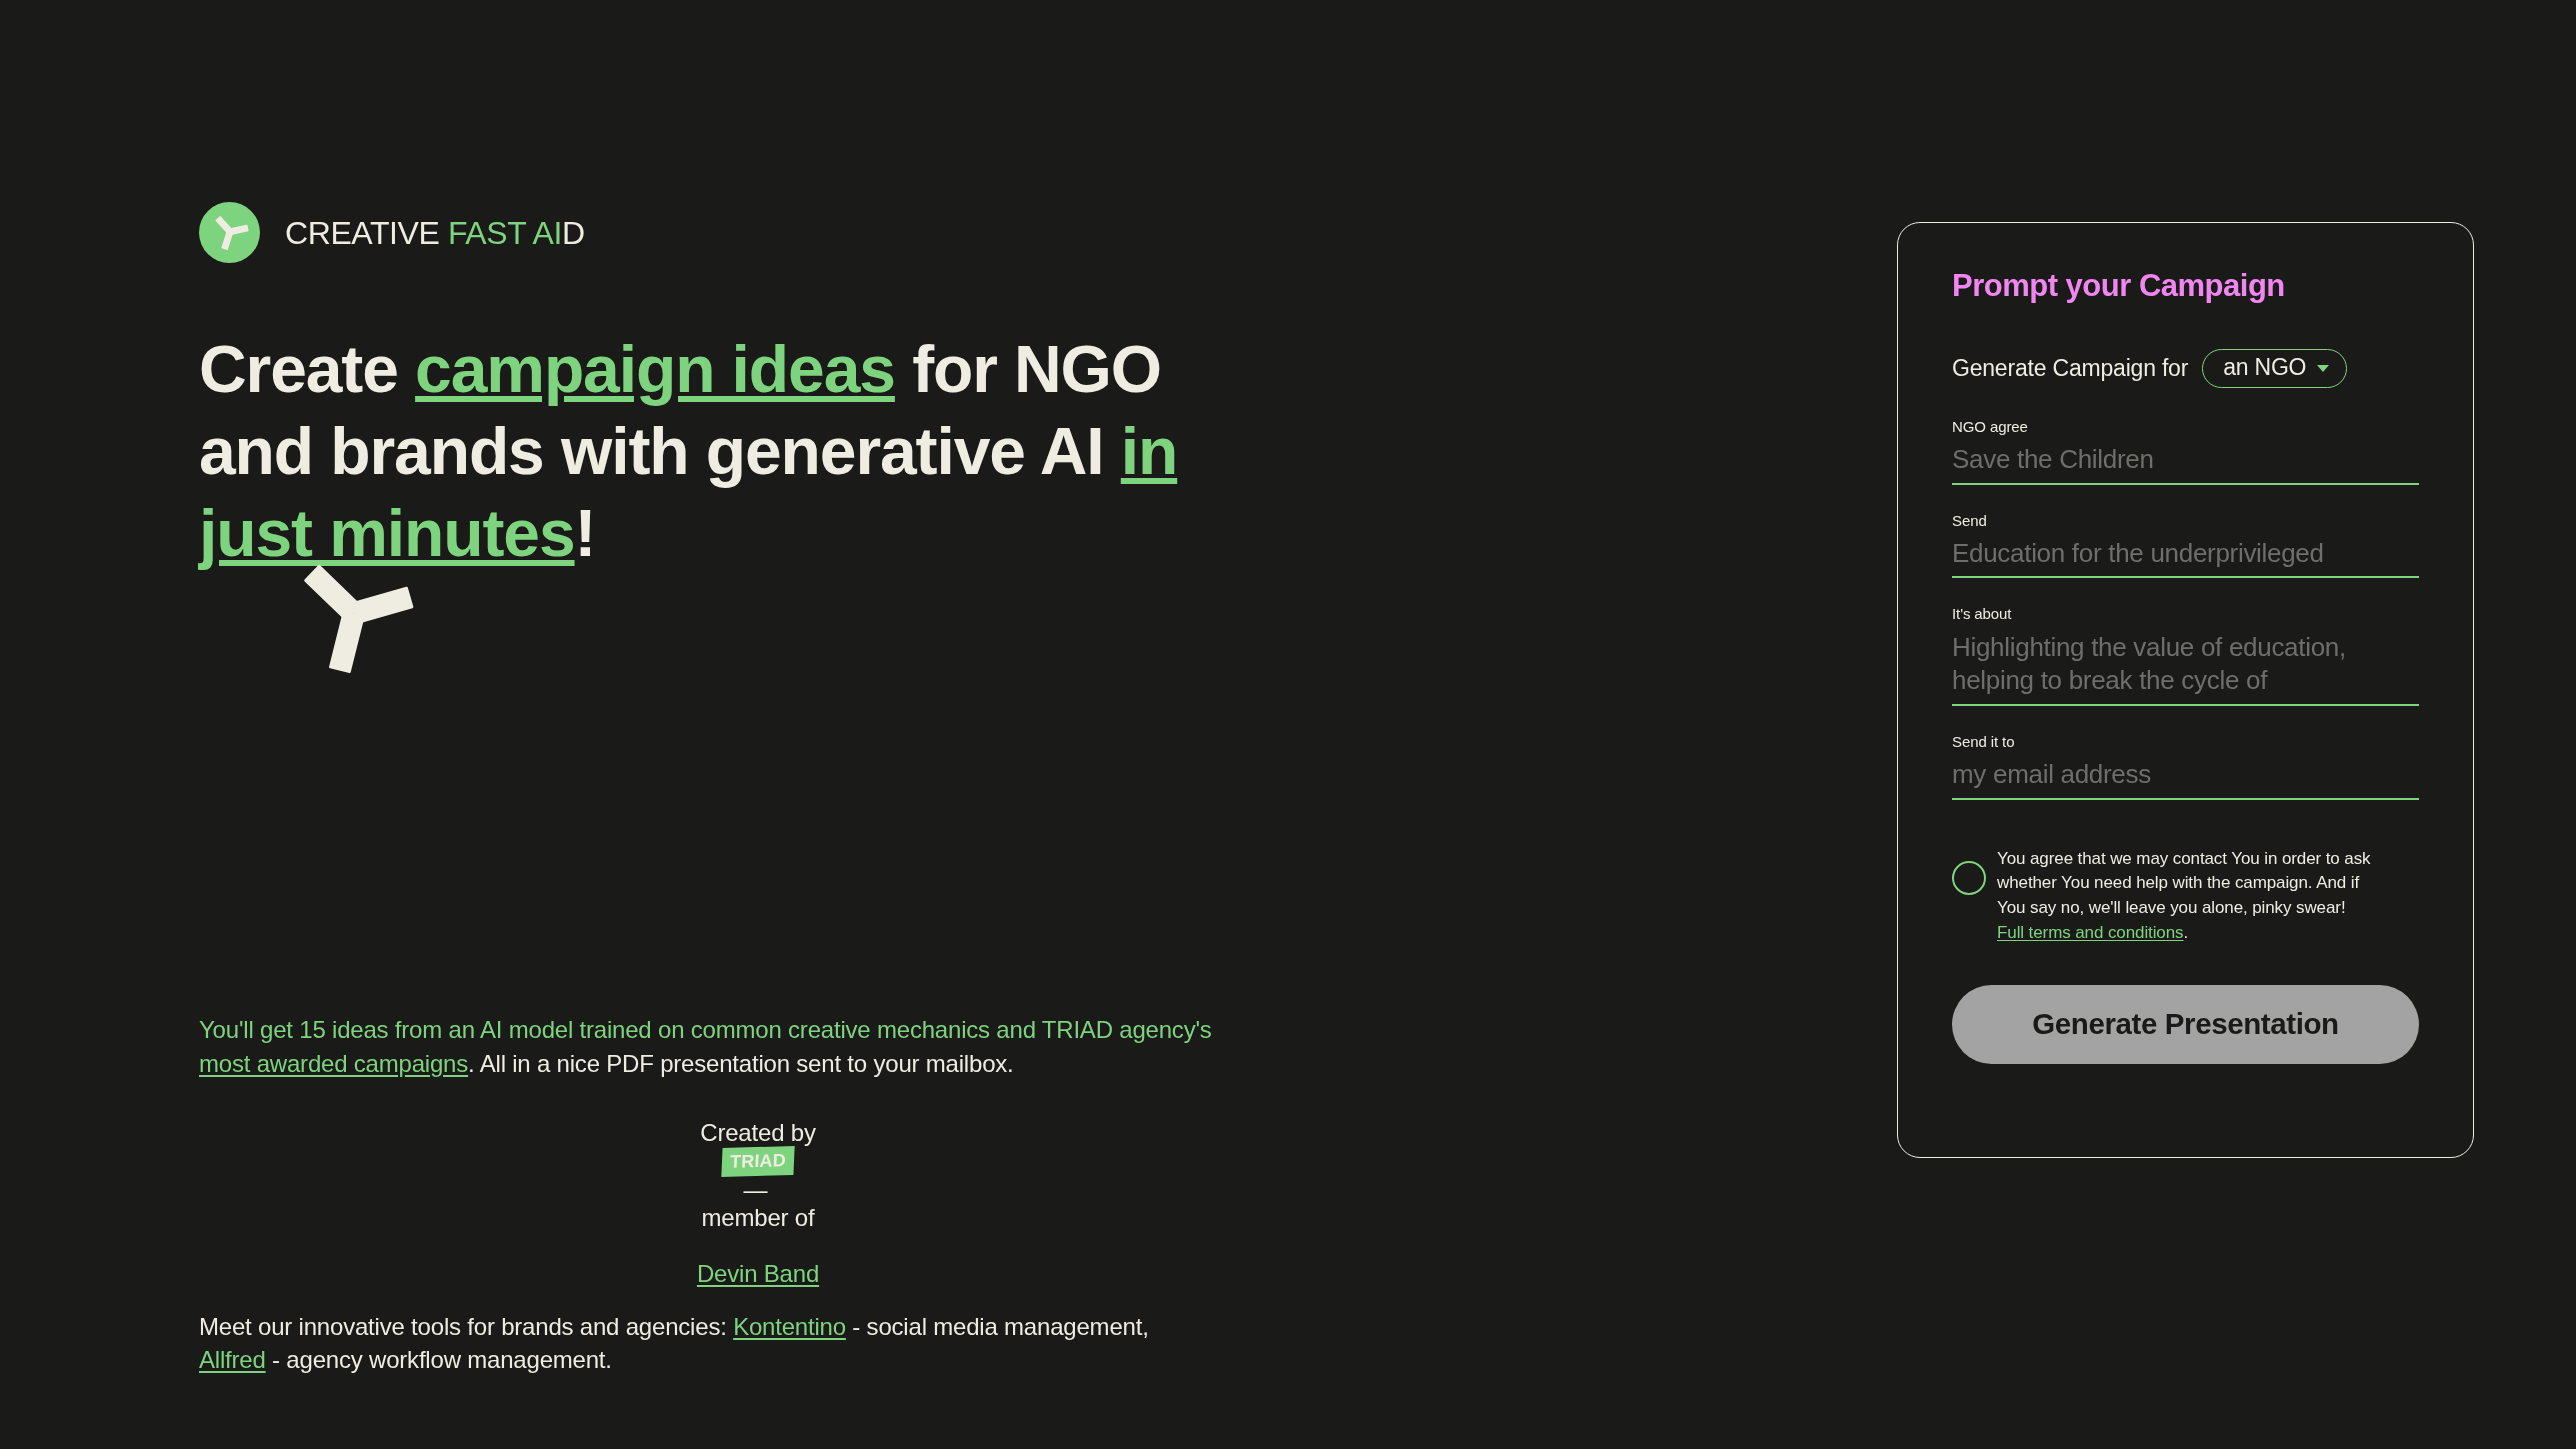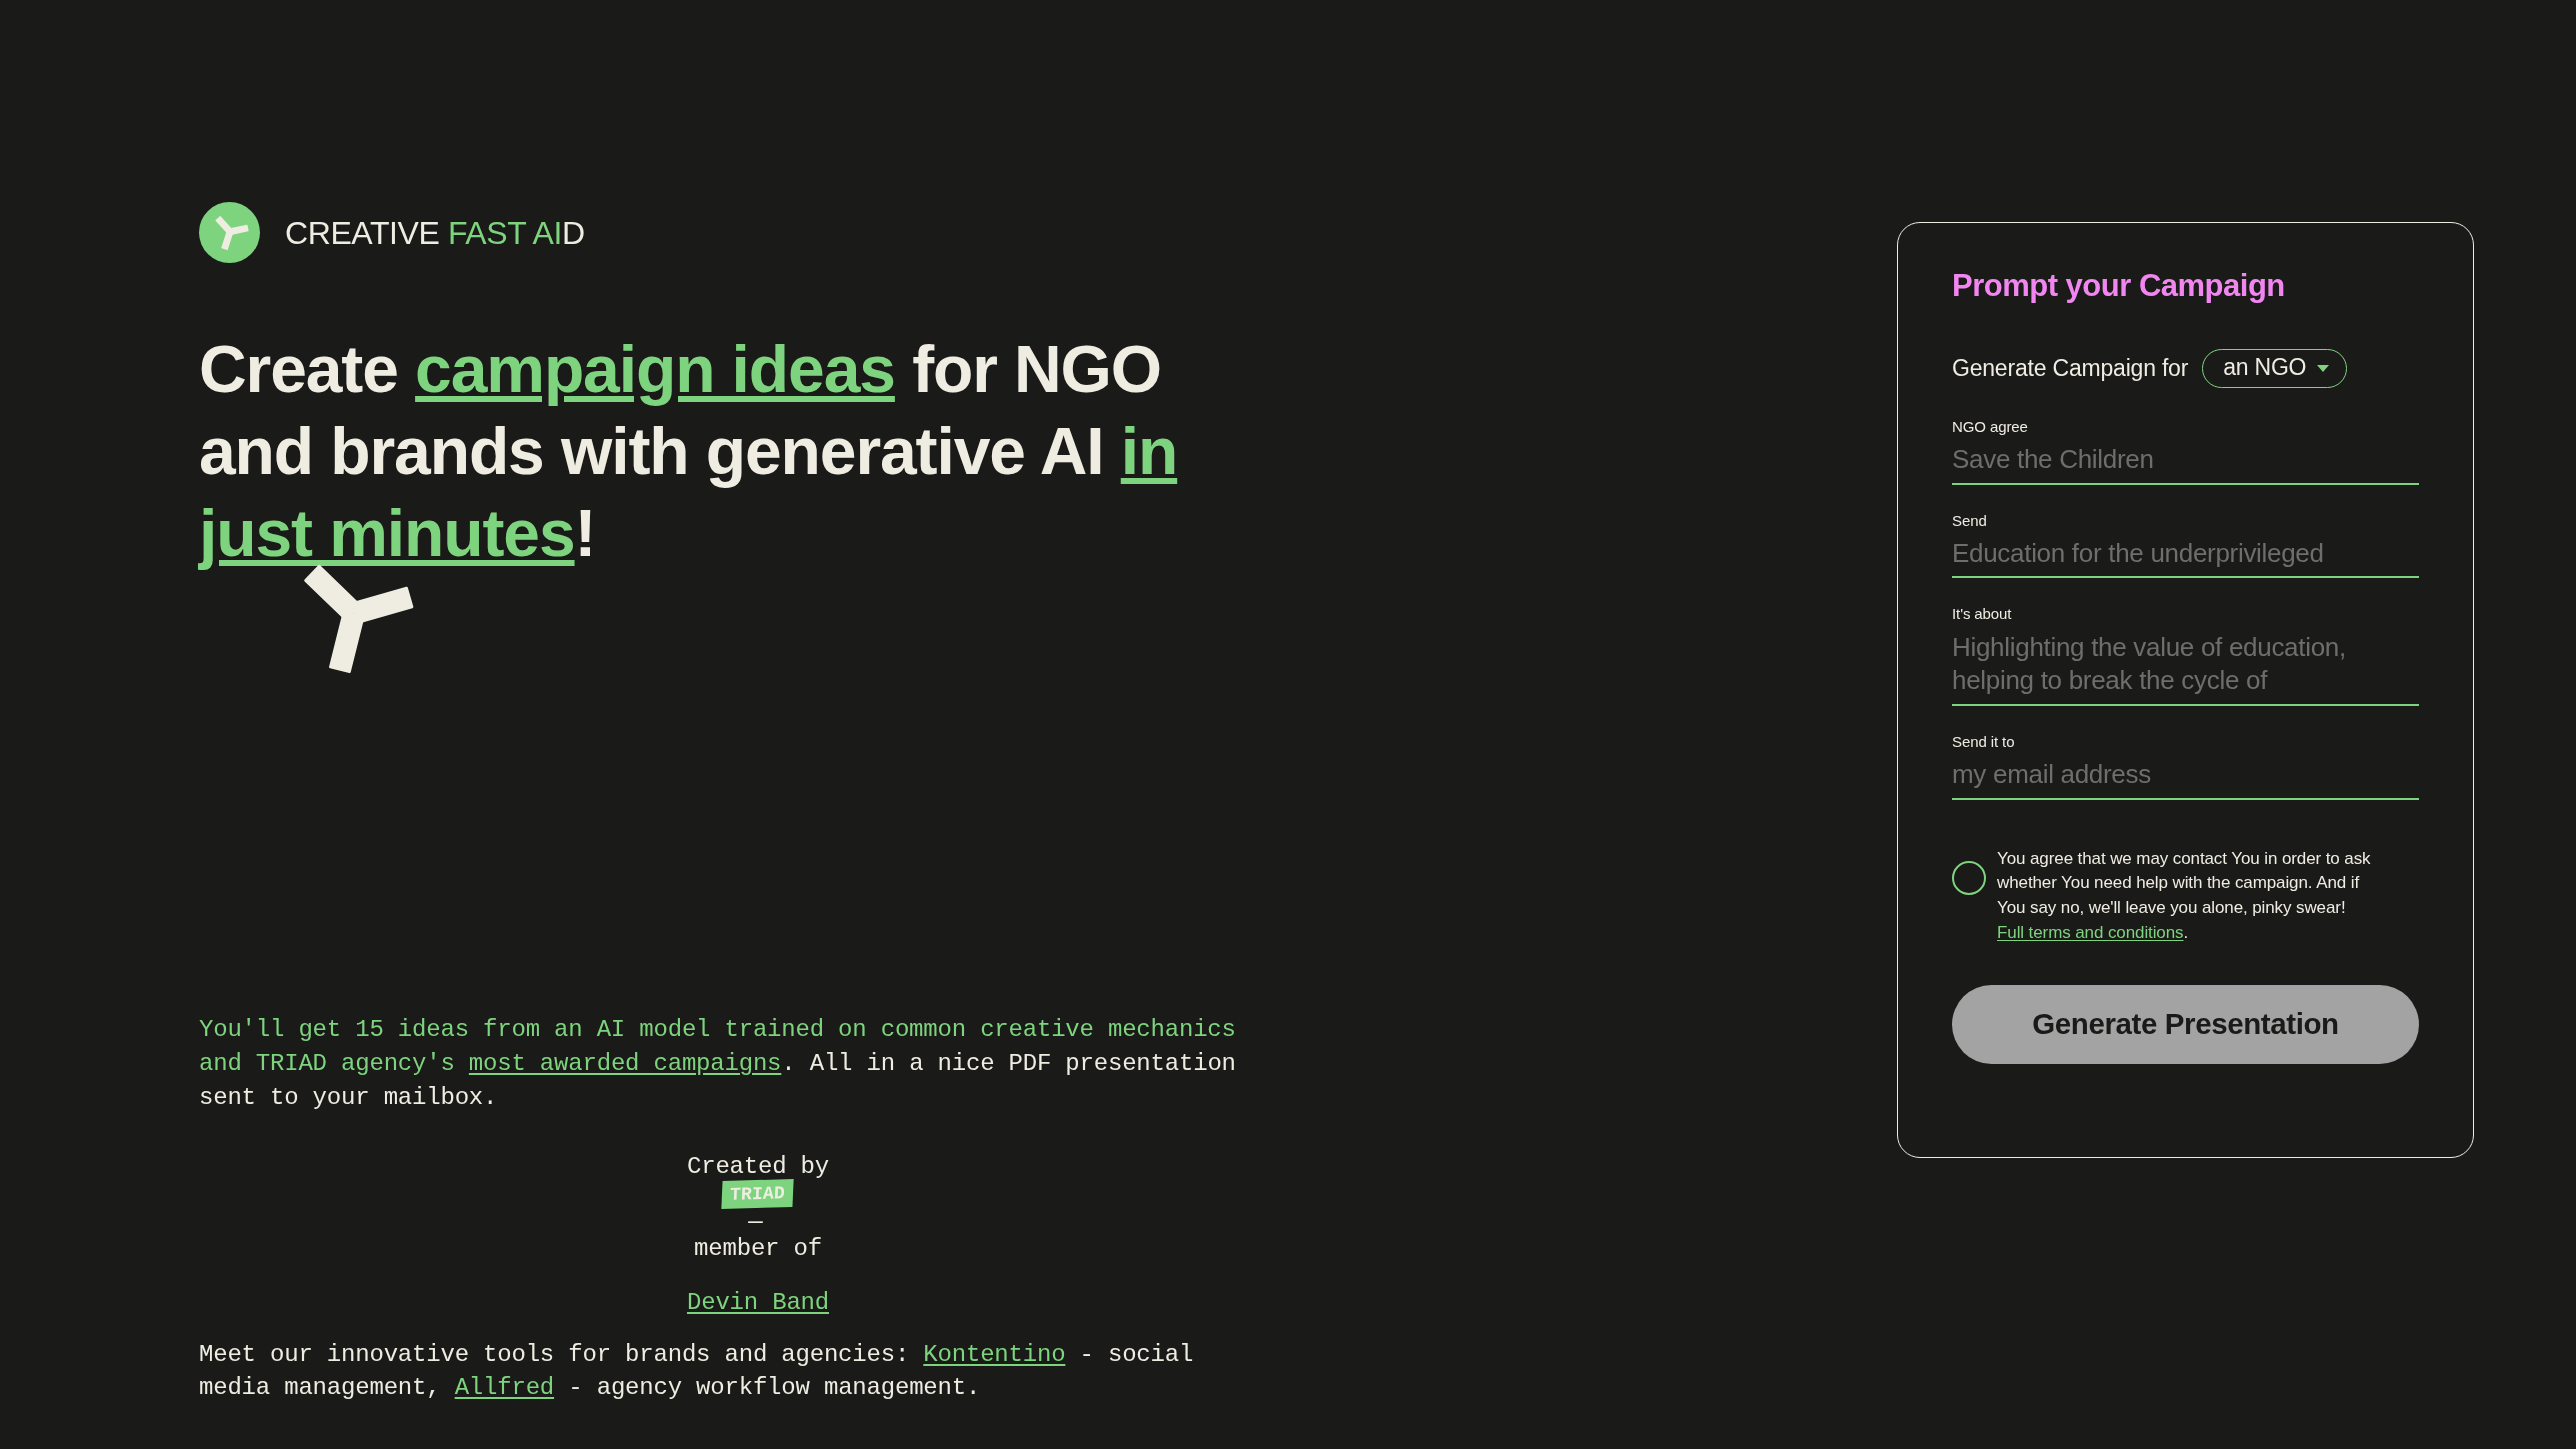--- a/index.html
+++ b/index.html
@@ -72,21 +72,20 @@
     width: 152px;
     height: 139px;
   }
 
   
   .bottom-block {
     position: absolute;
     left: 199px;
     top: 1013px;
     width: 1118px;
-    font-family: Liberation Mono, monospace;
   }
   .lede {
     font-size: 24px;
     line-height: 1.42;
     letter-spacing: -0.2px;
     max-width: 1051px;
   }
   .lede .g { color: #7ED47E; }
   .lede .g u { text-decoration: underline; text-underline-offset: 2.7px; }
   .lede .c { color: #EFEDE2; }

